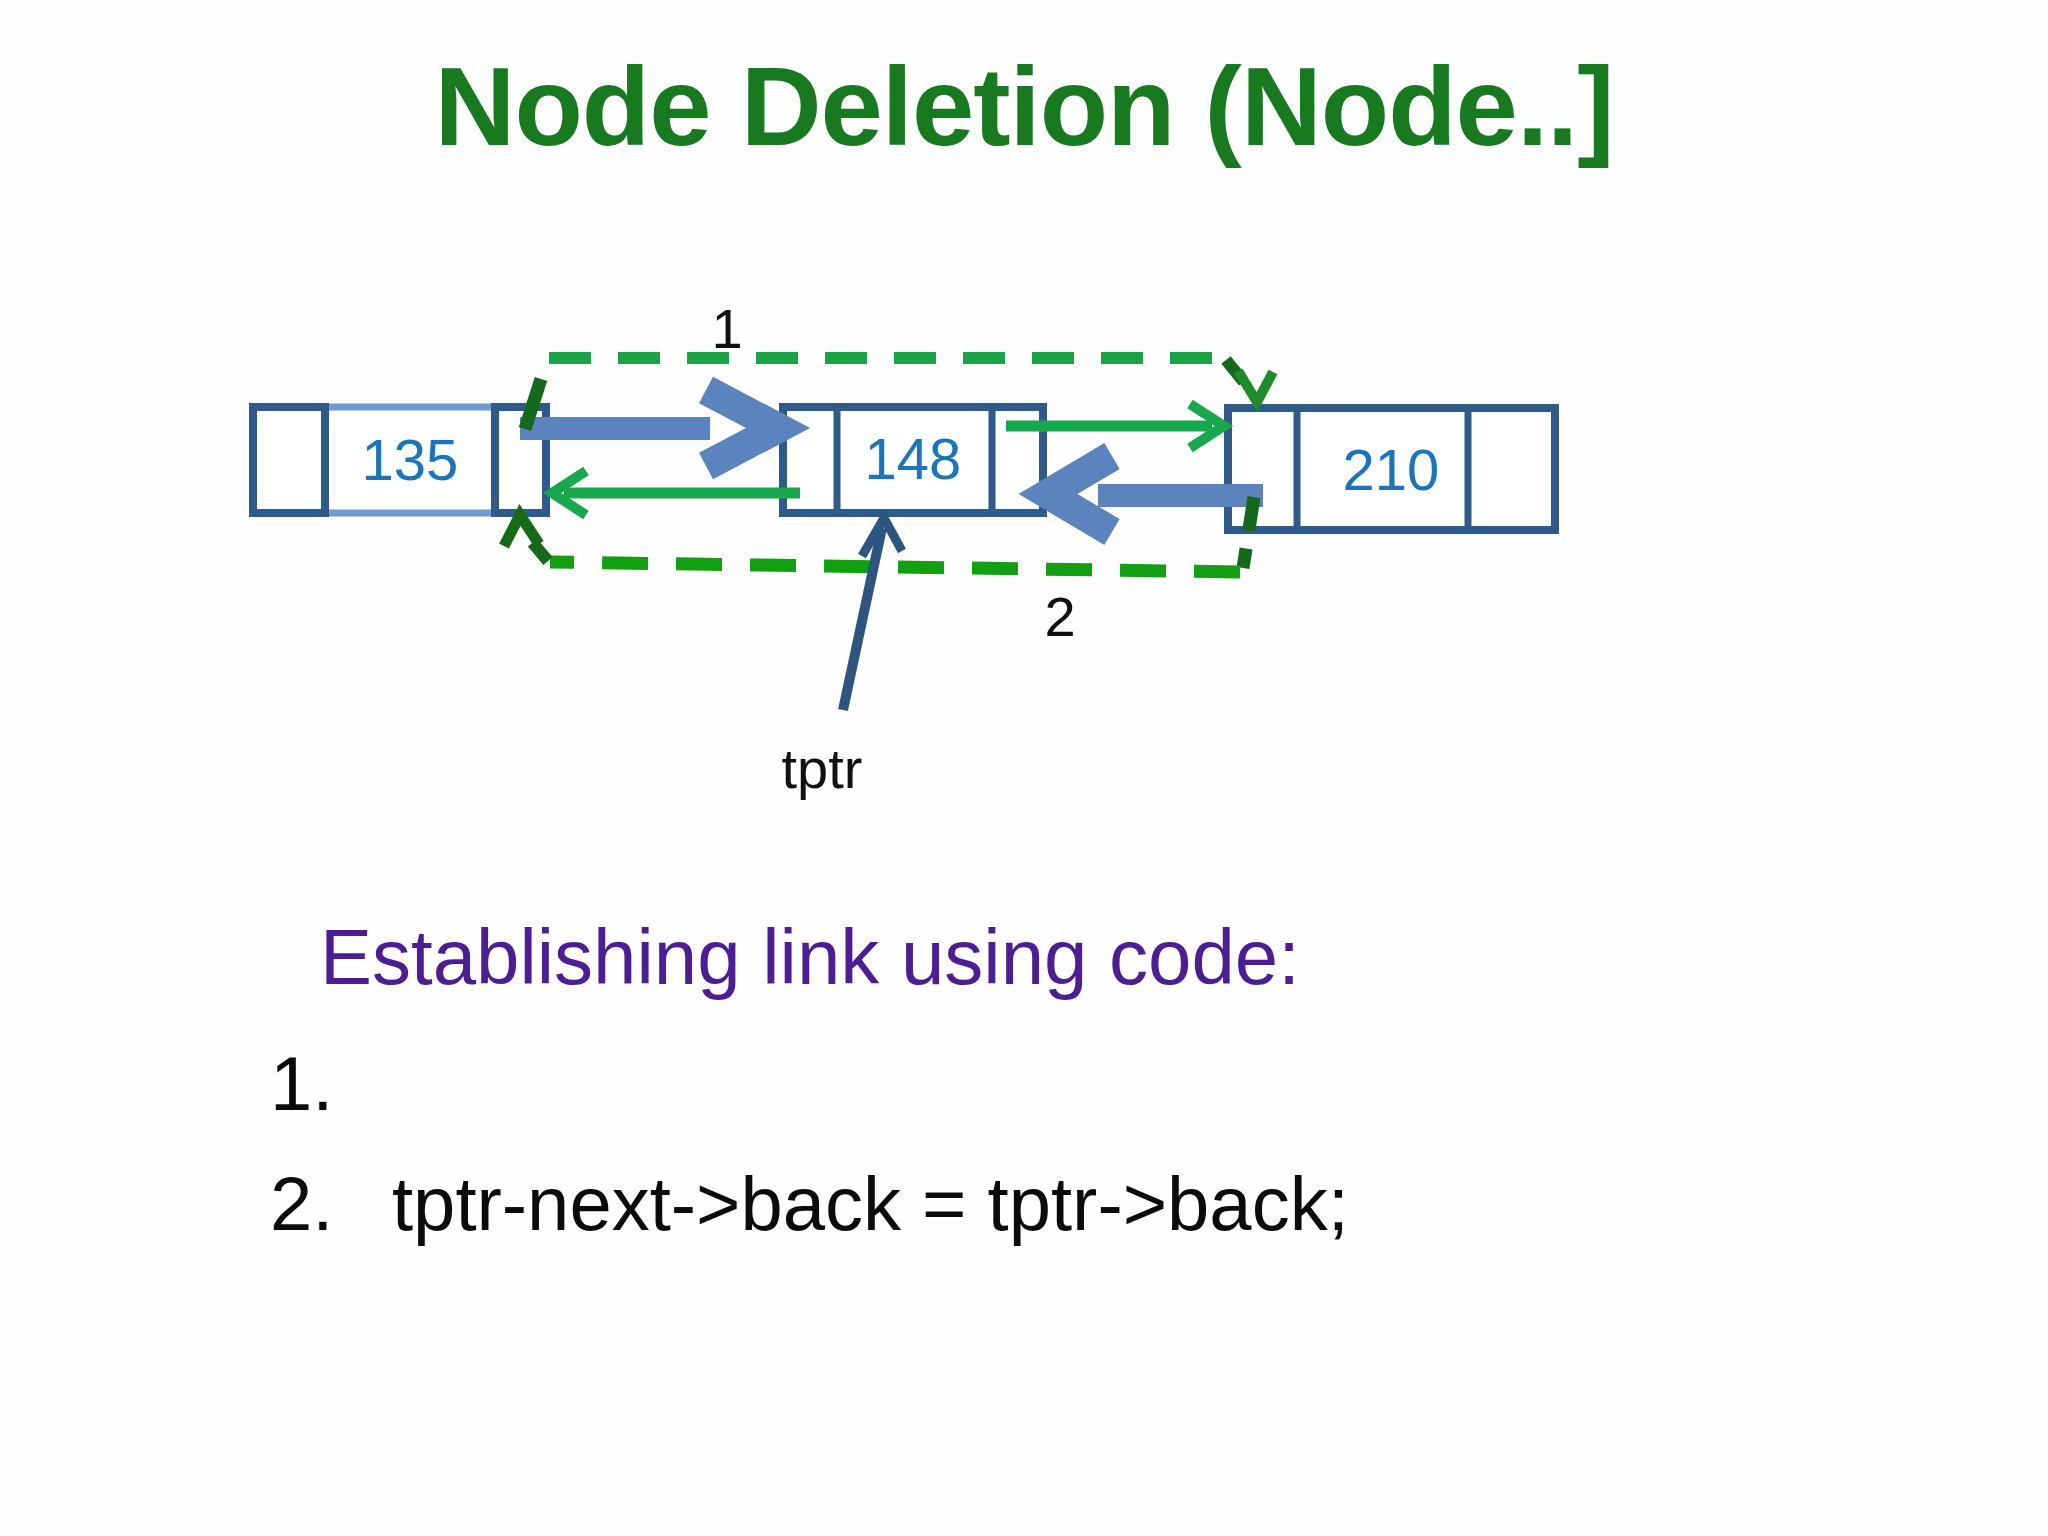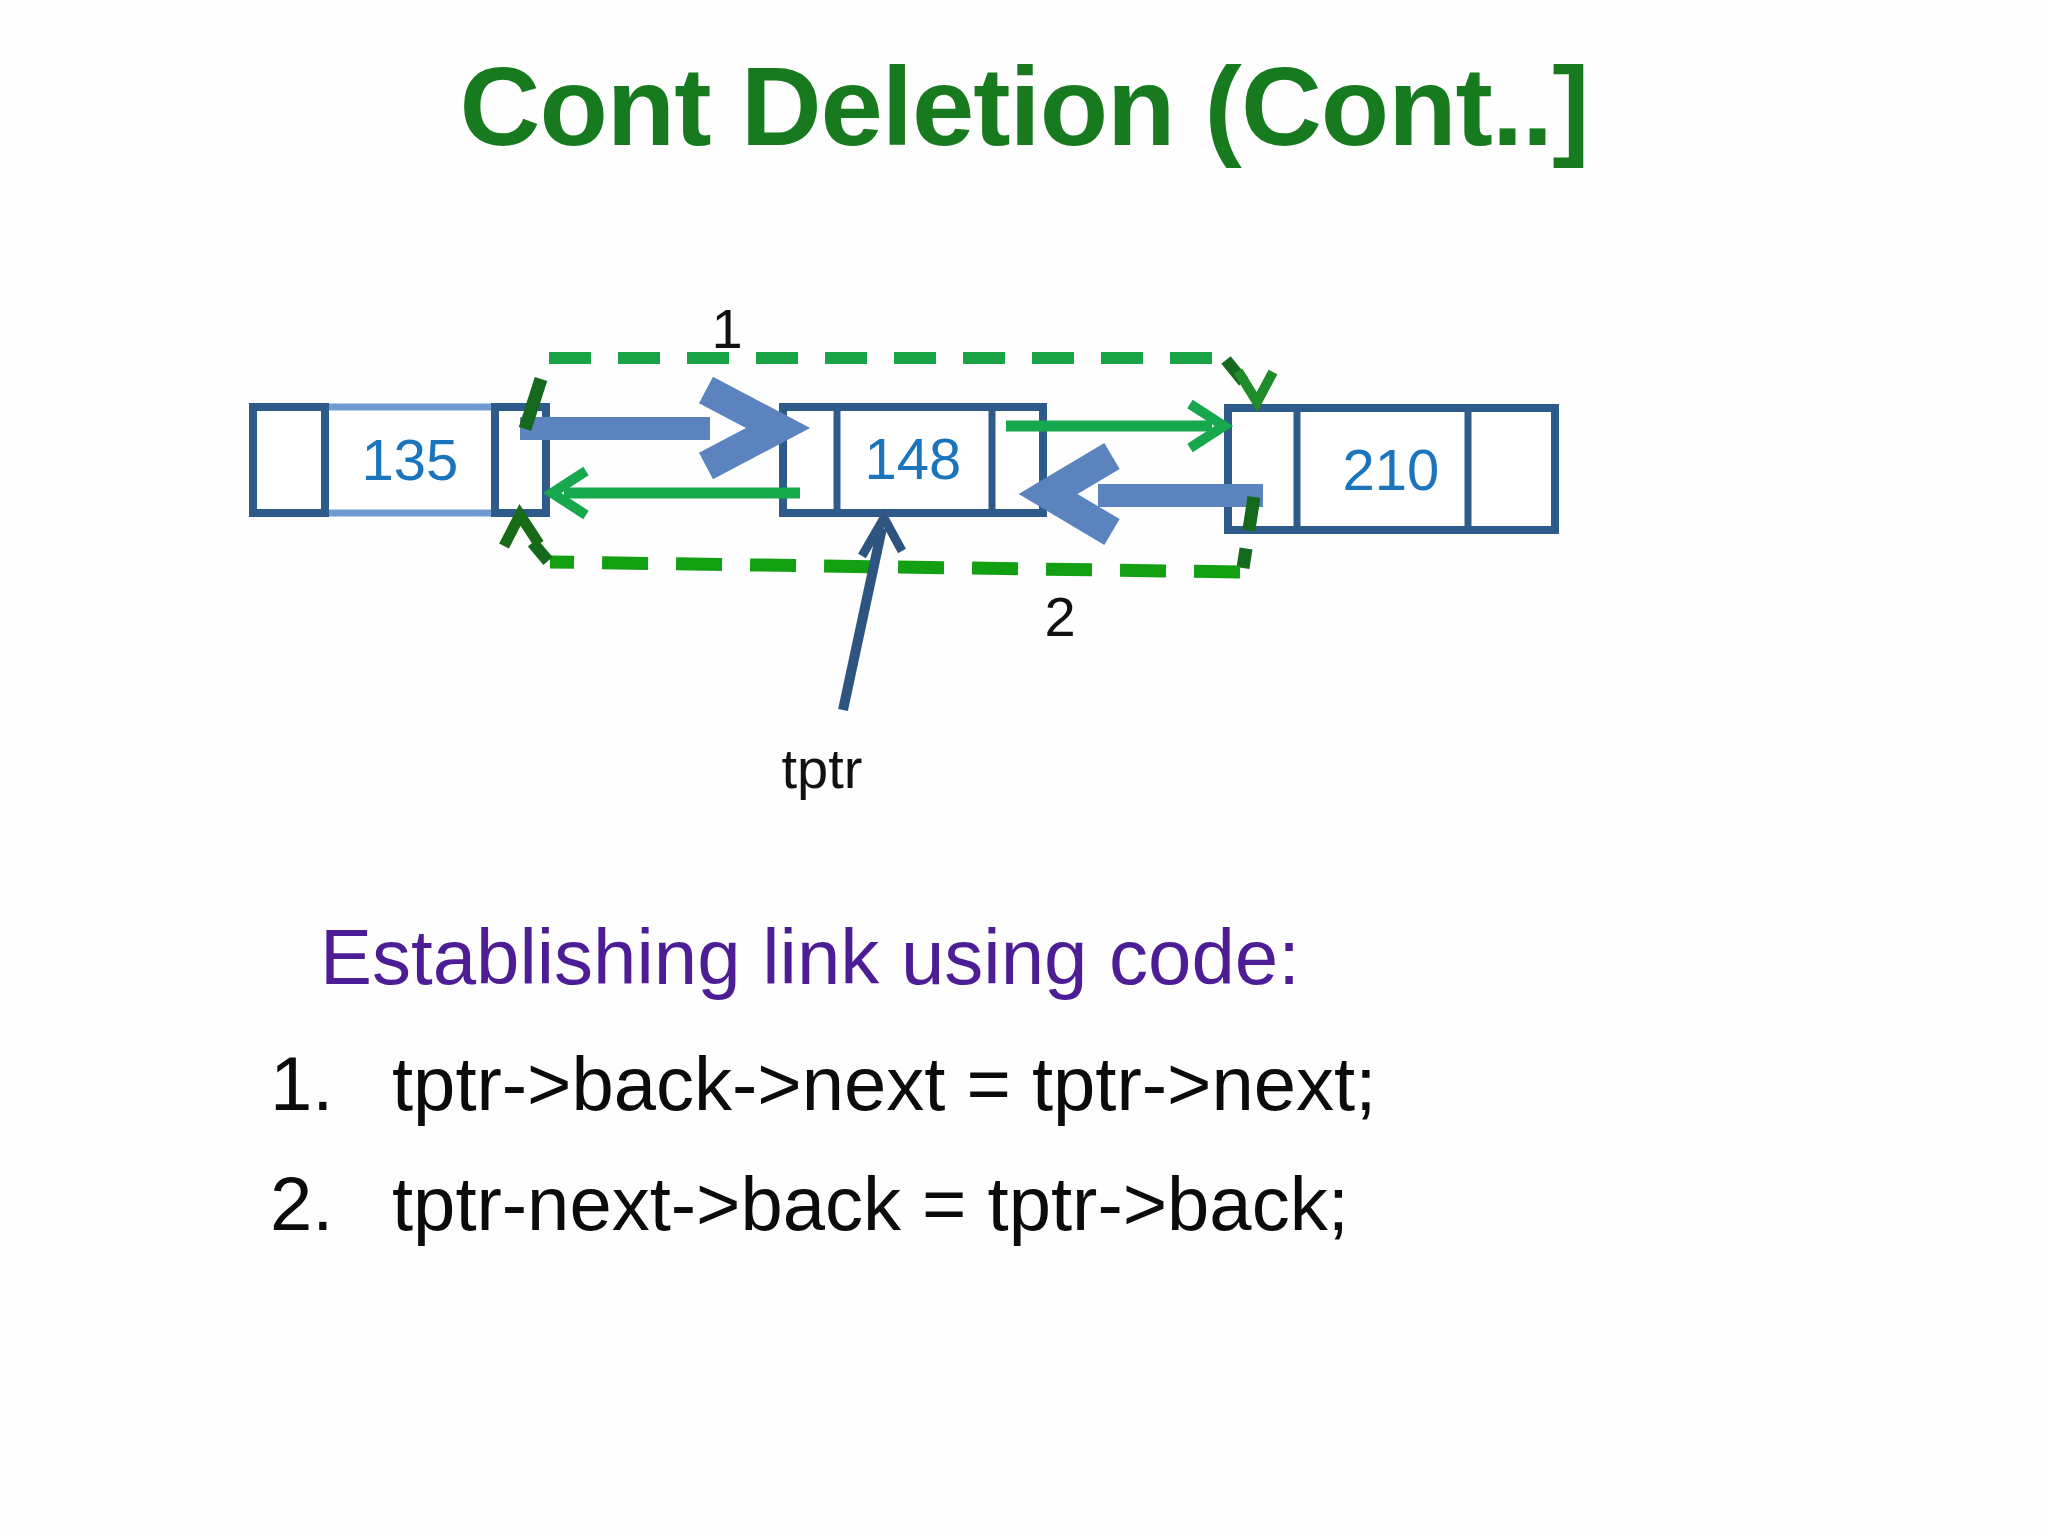--- a/index.html
+++ b/index.html
@@ -51,21 +51,21 @@
     flex:0 0 auto;
   }
   .code-item.first{top:1040px;}
   .code-item.second{top:1160px;}
 </style>
 </head>
 <body>
 
 <div class="slide">
 
-  <div class="title">Cont Deletion (Cont..]</div>
+  <div class="title">Node Deletion (Node..]</div>
 
   <svg class="diagram-svg" width="2048" height="900" viewBox="0 0 2048 900">
 
     <g>
       <rect x="253" y="407" width="293" height="106" fill="#ffffff" stroke="#6e9ad0" stroke-width="7"></rect>
       <rect x="253" y="407" width="72" height="106" fill="#ffffff" stroke="#2f5b8b" stroke-width="8"></rect>
       <rect x="495" y="407" width="51" height="106" fill="#ffffff" stroke="#2f5b8b" stroke-width="8"></rect>
       <text class="node-value" x="410" y="480" text-anchor="middle">135</text>
     </g>
 
@@ -124,21 +124,20 @@
 
     <text class="svg-label" x="727" y="348" text-anchor="middle">1</text>
     <text class="svg-label" x="1060" y="636" text-anchor="middle">2</text>
     <text class="svg-label" x="822" y="788" text-anchor="middle">tptr</text>
   </svg>
 
   <div class="heading">Establishing link using code:</div>
 
   <div class="code-item first">
     <span class="num">1.</span>
-    <span class="code">tptr-&gt;back-&gt;next = tptr-&gt;next;</span>
   </div>
 
   <div class="code-item second">
     <span class="num">2.</span>
     <span class="code">tptr-next-&gt;back = tptr-&gt;back;</span>
   </div>
 
 </div>
 
 </body></html>

